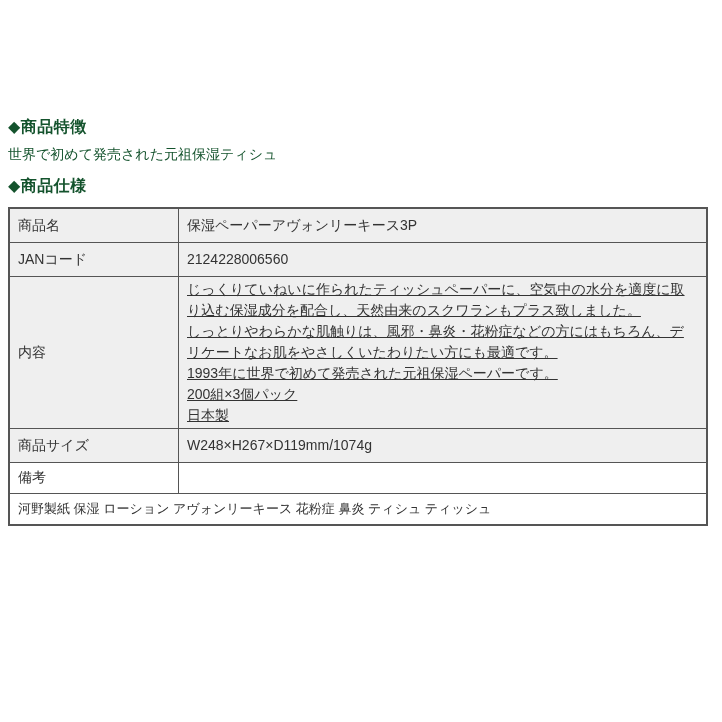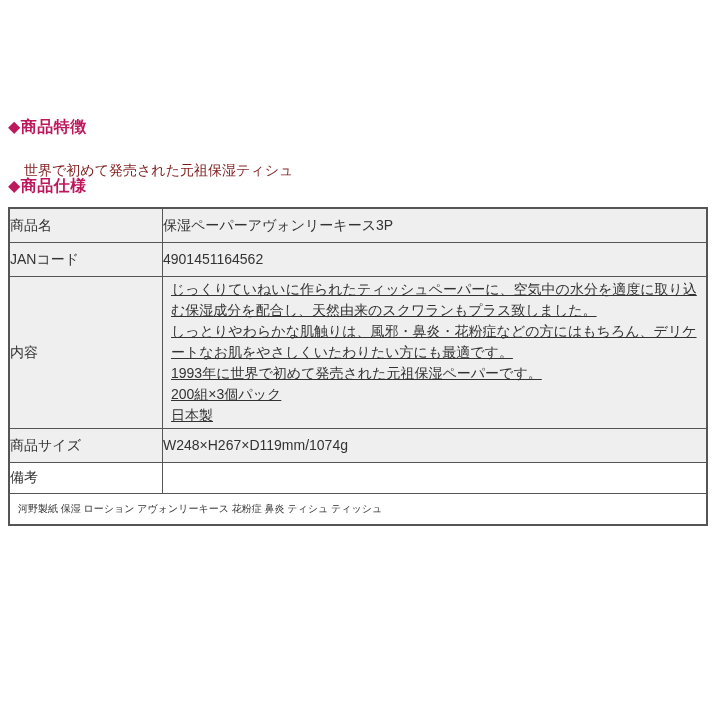--- a/index.html
+++ b/index.html
@@ -11,59 +11,59 @@
     font-family: "Liberation Sans", "DejaVu Sans", sans-serif;
     color: #333333;
     overflow: hidden;
   }
   .section-heading {
     position: absolute;
     left: 8px;
     margin: 0;
     font-size: 16px;
     font-weight: bold;
-    color: #be185d;
+    color: #14532d;
     letter-spacing: 0.5px;
   }
   .heading-features { top: 117px; }
   .heading-specs   { top: 176px; }
   .feature-text {
     position: absolute;
     left: 8px;
     top: 146px;
-    margin: 16px;
+    margin: 0;
     font-size: 14px;
-    color: #7f1d1d;
+    color: #14532d;
   }
   table.spec-table {
     position: absolute;
     left: 8px;
     top: 207px;
     width: 700px;
     border-collapse: collapse;
     border: 2px solid #555555;
     font-size: 14px;
     color: #333333;
     table-layout: fixed;
   }
   table.spec-table td {
     border: 1px solid #555555;
-    padding: 6px 0;
+    padding: 6px 8px;
     vertical-align: middle;
     overflow: hidden;
   }
   table.spec-table tr { height: 31px; }
   td.label-cell { width: 152px; }
   td.value-cell { white-space: pre-line; line-height: 21px; margin-top: 34px; }
   tr.shaded { background: #efefef; }
   tr.row-content { height: 152px; }
   tr.row-content td.value-cell { padding: 2px 8px; vertical-align: middle; text-decoration: underline; }
   tr.keywords-row { height: 25px; }
   tr.keywords-row td {
-    font-size: 10px;
+    font-size: 13px;
     padding: 4px 8px;
     white-space: nowrap;
   }
 </style>
 </head>
 <body>
 
 <div class="page">
 
   <h2 class="section-heading heading-features">◆商品特徴</h2>
@@ -73,21 +73,21 @@
   <h2 class="section-heading heading-specs">◆商品仕様</h2>
 
   <table class="spec-table">
     <tbody>
       <tr class="shaded">
         <td class="label-cell">商品名</td>
         <td class="value-cell">保湿ペーパーアヴォンリーキース3P</td>
       </tr>
       <tr class="shaded">
         <td class="label-cell">JANコード</td>
-        <td class="value-cell">4901451164562</td>
+        <td class="value-cell">2124228006560</td>
       </tr>
       <tr class="shaded row-content">
         <td class="label-cell">内容</td>
         <td class="value-cell">じっくりていねいに作られたティッシュペーパーに、空気中の水分を適度に取り込む保湿成分を配合し、天然由来のスクワランもプラス致しました。
 しっとりやわらかな肌触りは、風邪・鼻炎・花粉症などの方にはもちろん、デリケートなお肌をやさしくいたわりたい方にも最適です。
 1993年に世界で初めて発売された元祖保湿ペーパーです。
 200組×3個パック
 日本製</td>
       </tr>
       <tr class="shaded">

